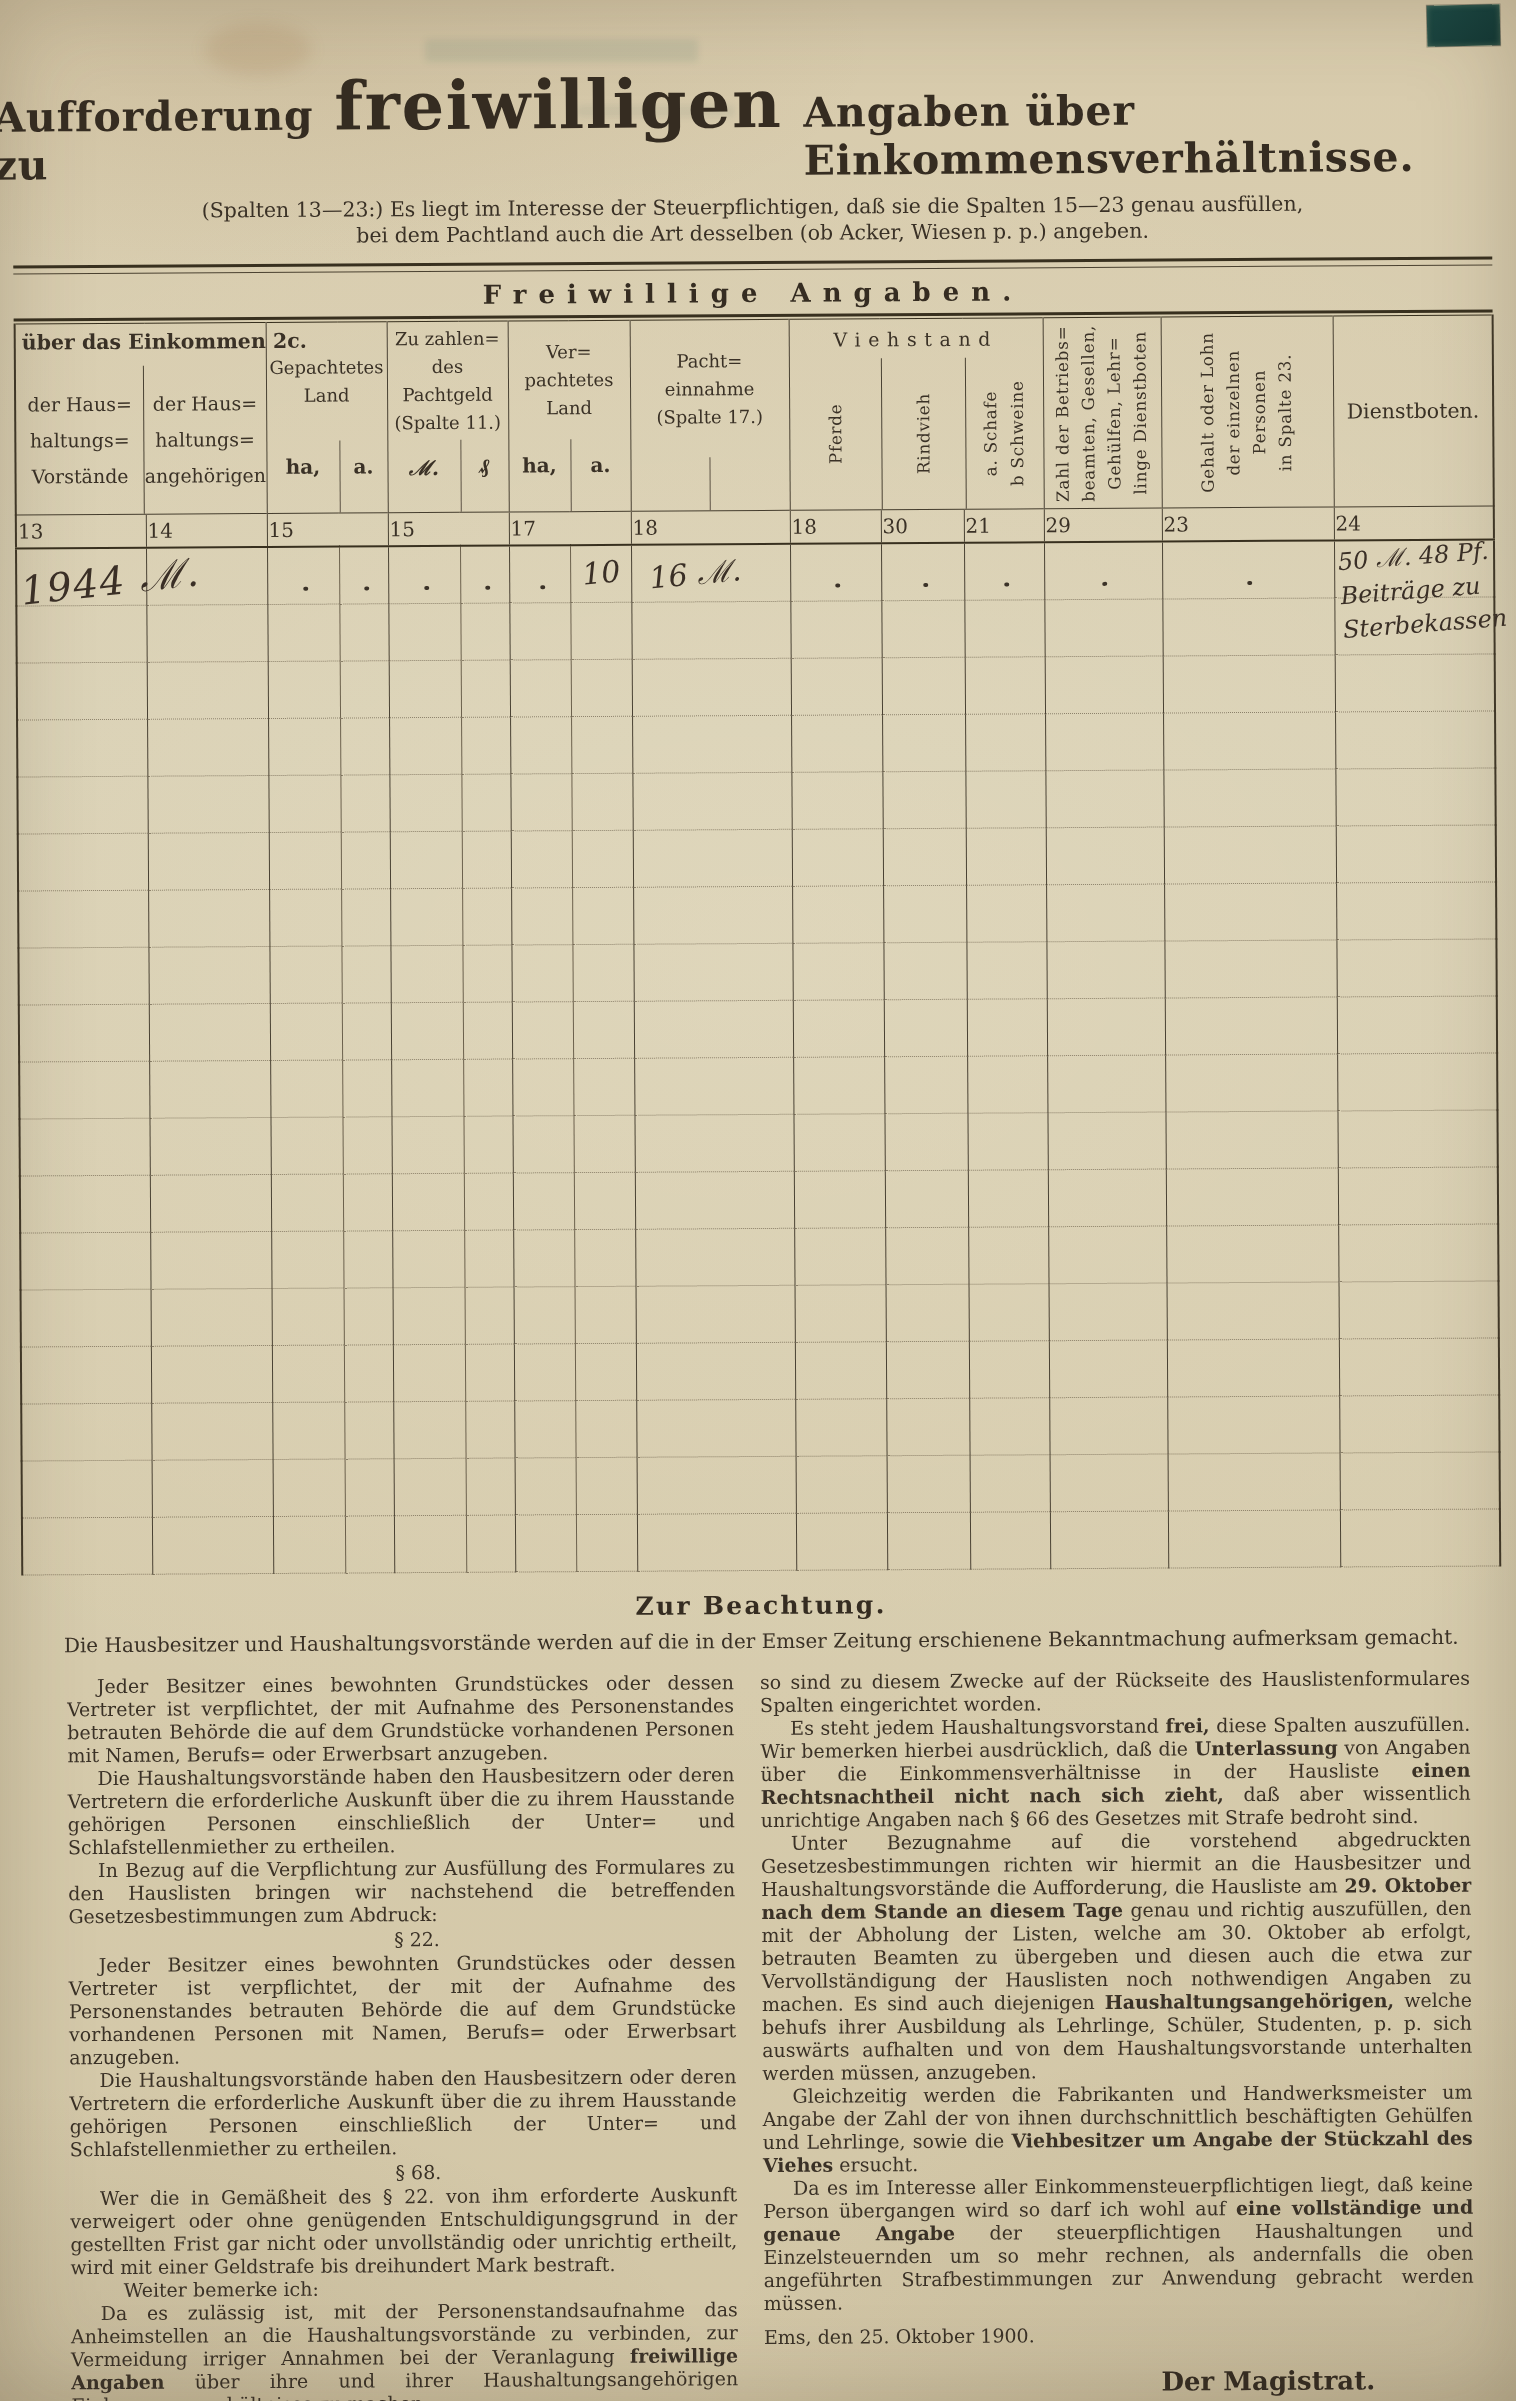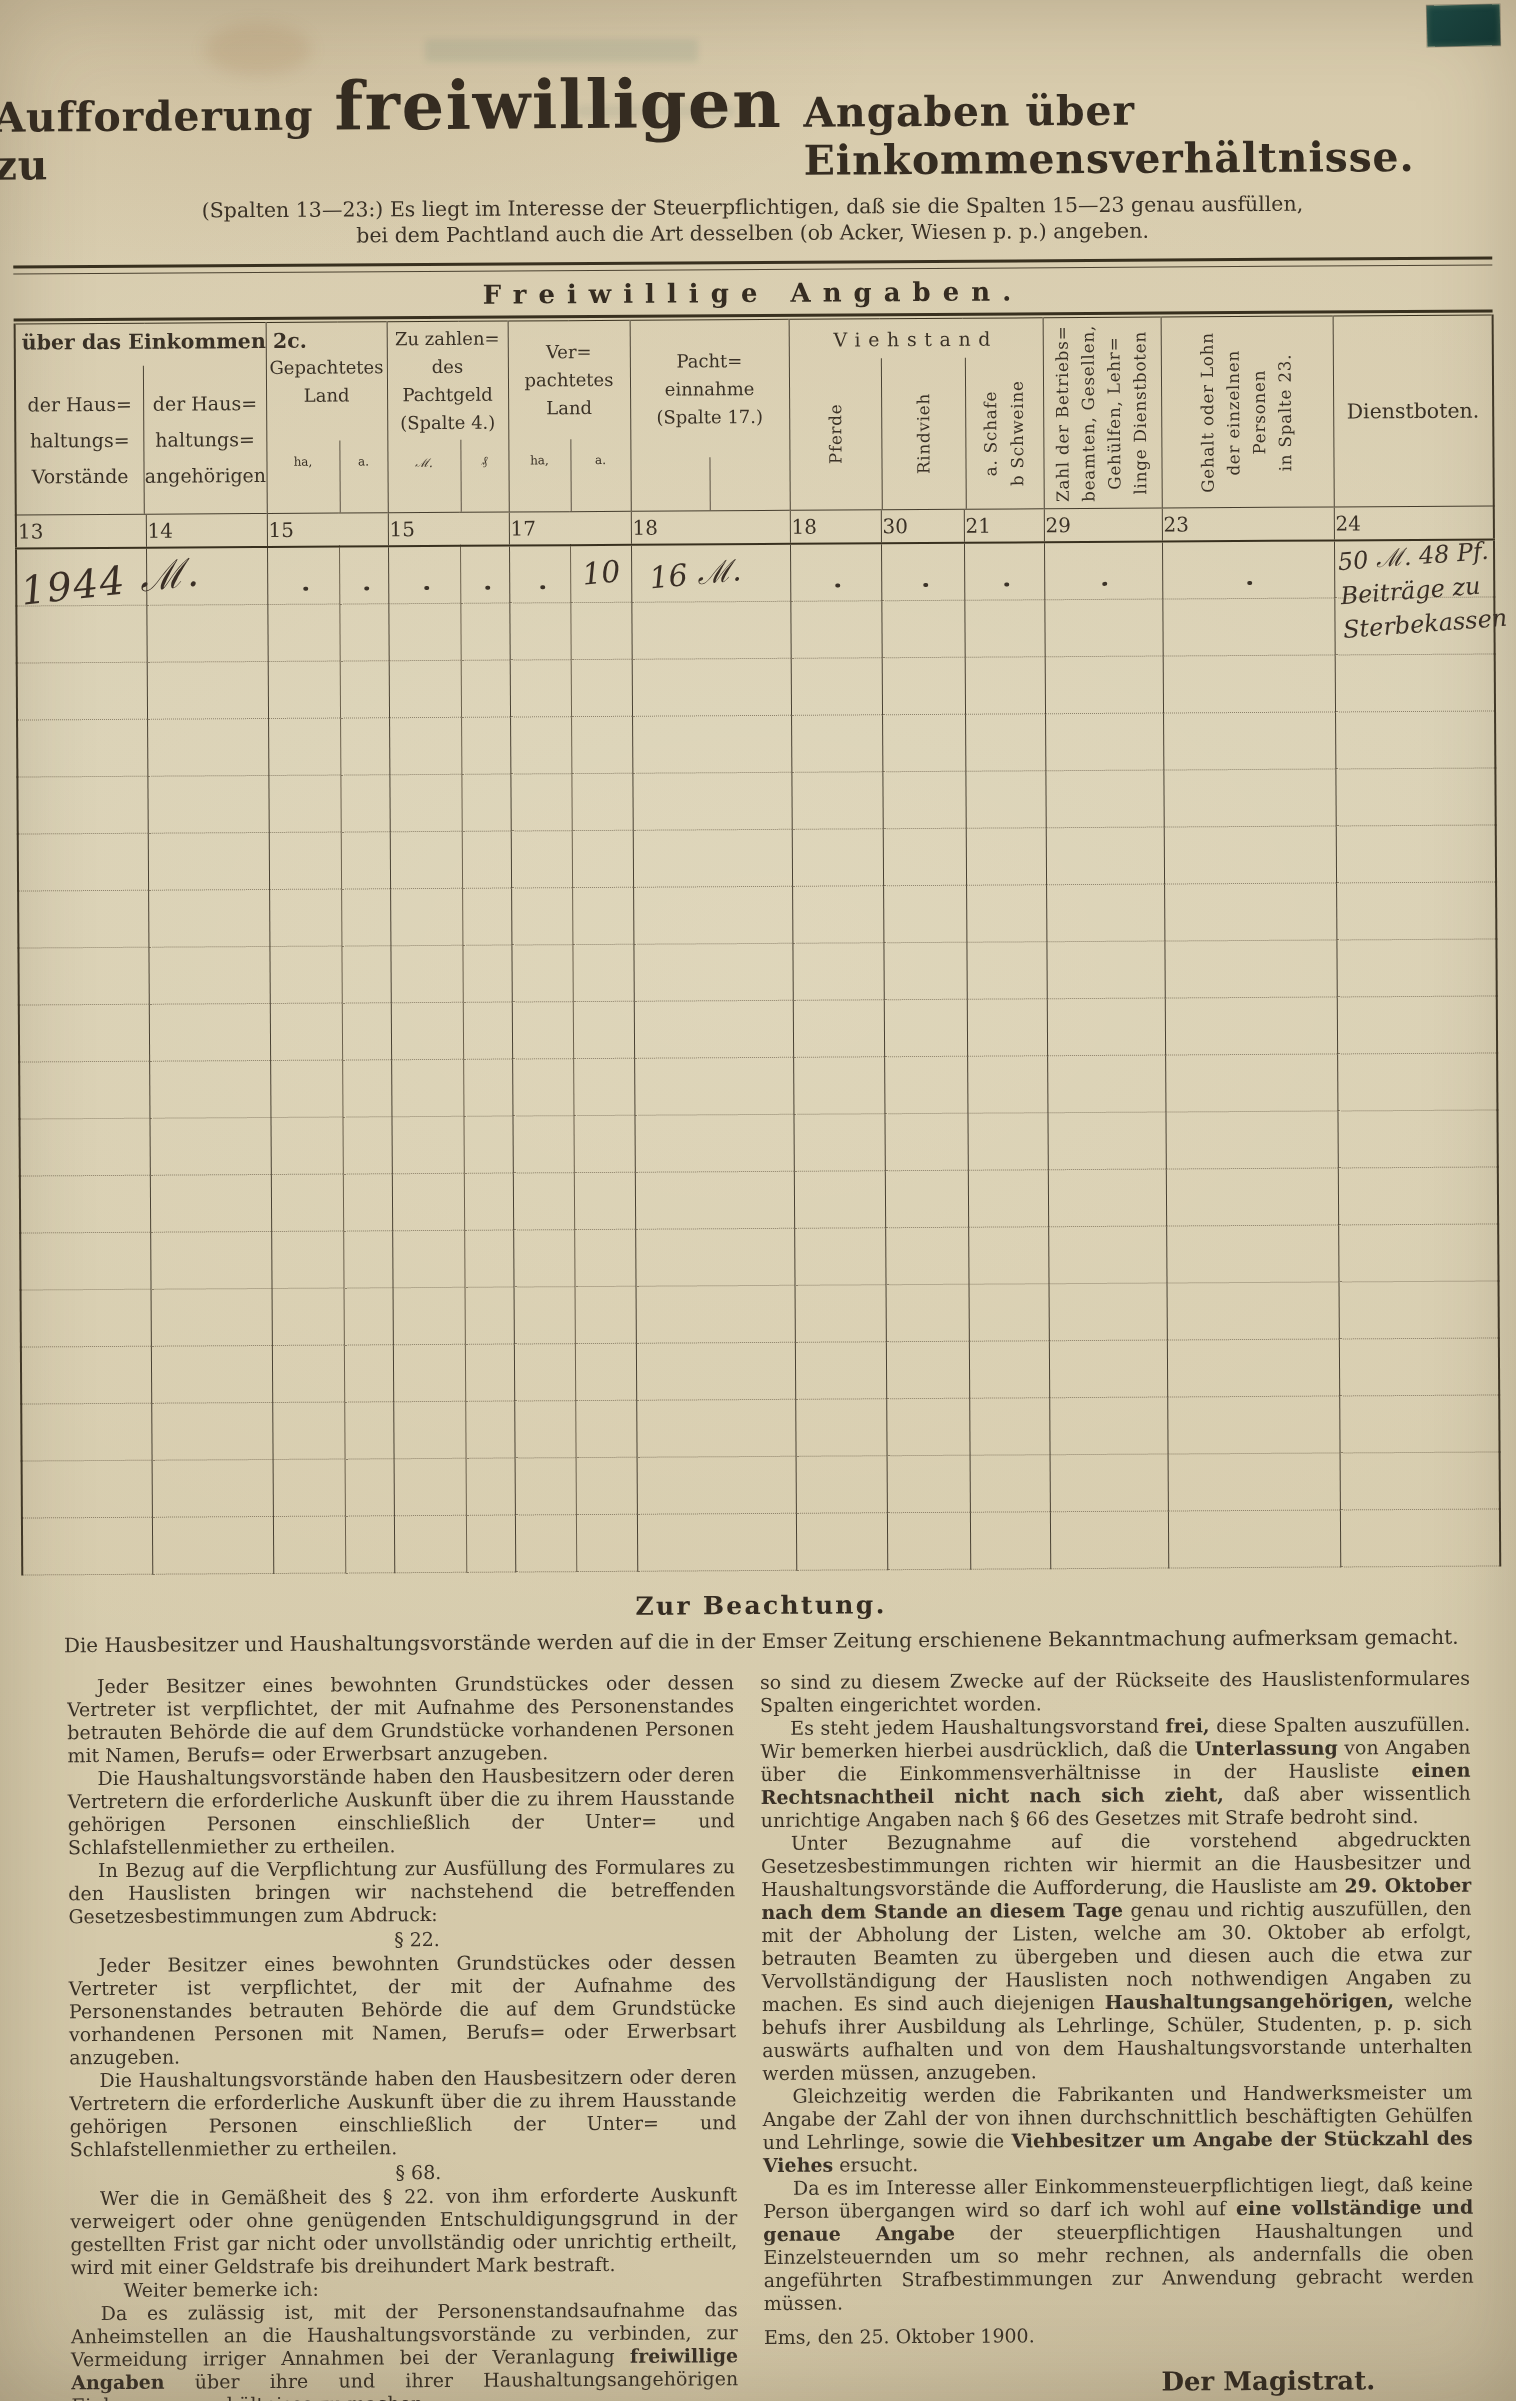--- a/index.html
+++ b/index.html
@@ -35,21 +35,21 @@
   .sub{border-left:1.1px solid #6c614d;}
   tr > *:first-child{border-left:none;}
   .h1 th{height:190px;vertical-align:top;padding:0;font-weight:normal;color:#3a3126;}
   .hfill{display:flex;flex-direction:column;height:190px;}
   .inc-title{font-size:20.5px;font-weight:700;text-align:left;padding:6px 1.5px 0 6px;height:36px;white-space:nowrap;}
   .inc-sub{display:flex;flex:1;}
   .inc-a{width:130px;display:flex;align-items:center;justify-content:center;white-space:pre-line;text-align:center;font-size:19px;line-height:1.9;}
   .inc-b{flex:1;border-left:1.5px solid #4a4234;display:flex;align-items:center;justify-content:center;white-space:pre-line;text-align:center;font-size:19px;line-height:1.9;}
   .ttl{flex:1;display:flex;align-items:center;justify-content:center;white-space:pre-line;text-align:center;font-size:18px;line-height:1.55;}
   .units{height:72px;display:flex;}
-  .units span{display:flex;align-items:flex-start;justify-content:center;padding-top:13.6px;font-size:12px;}
+  .units span{display:flex;align-items:flex-start;justify-content:center;padding-top:13.6px;font-size:20px;font-weight:bold;}
   .ua{width:72px;}.ub{flex:1;border-left:1.1px solid #5c5244;}
   .ua80{width:61px;}
   .unit-m{font-style:italic;}
   .stub{width:0;border-left:1.1px solid #5c5244;height:53px;margin:0 auto;}
   .vs{display:flex;flex-direction:column;height:190px;}
   .vs-title{height:39px;display:flex;align-items:center;justify-content:center;font-size:19px;letter-spacing:7.6px;}
   .vs-row{flex:1;display:flex;}
   .vs-row > div{display:flex;align-items:center;justify-content:center;}
   .vc1{width:91px;}.vc2{width:83px;border-left:1.5px solid #4a4234;}.vc3{flex:1;border-left:1.5px solid #4a4234;}
   .vlab{writing-mode:vertical-rl;transform:rotate(180deg);white-space:pre-line;font-size:16.7px;line-height:1.6;letter-spacing:0.8px;text-align:center;}
@@ -145,21 +145,21 @@
                   <span class="ua">ha,</span>
                   <span class="ub">a.</span>
                 </div>
               </div>
             </th>
             <th colspan="2" class="maj">
               <div class="hfill">
                 <div class="ttl">Zu zahlen=
 des
 Pachtgeld
-(Spalte 4.)</div>
+(Spalte 11.)</div>
                 <div class="units">
                   <span class="ua unit-m">ℳ.</span>
                   <span class="ub unit-m">₰</span>
                 </div>
               </div>
             </th>
             <th colspan="2" class="maj">
               <div class="hfill">
                 <div class="ttl">Ver=
 pachtetes

